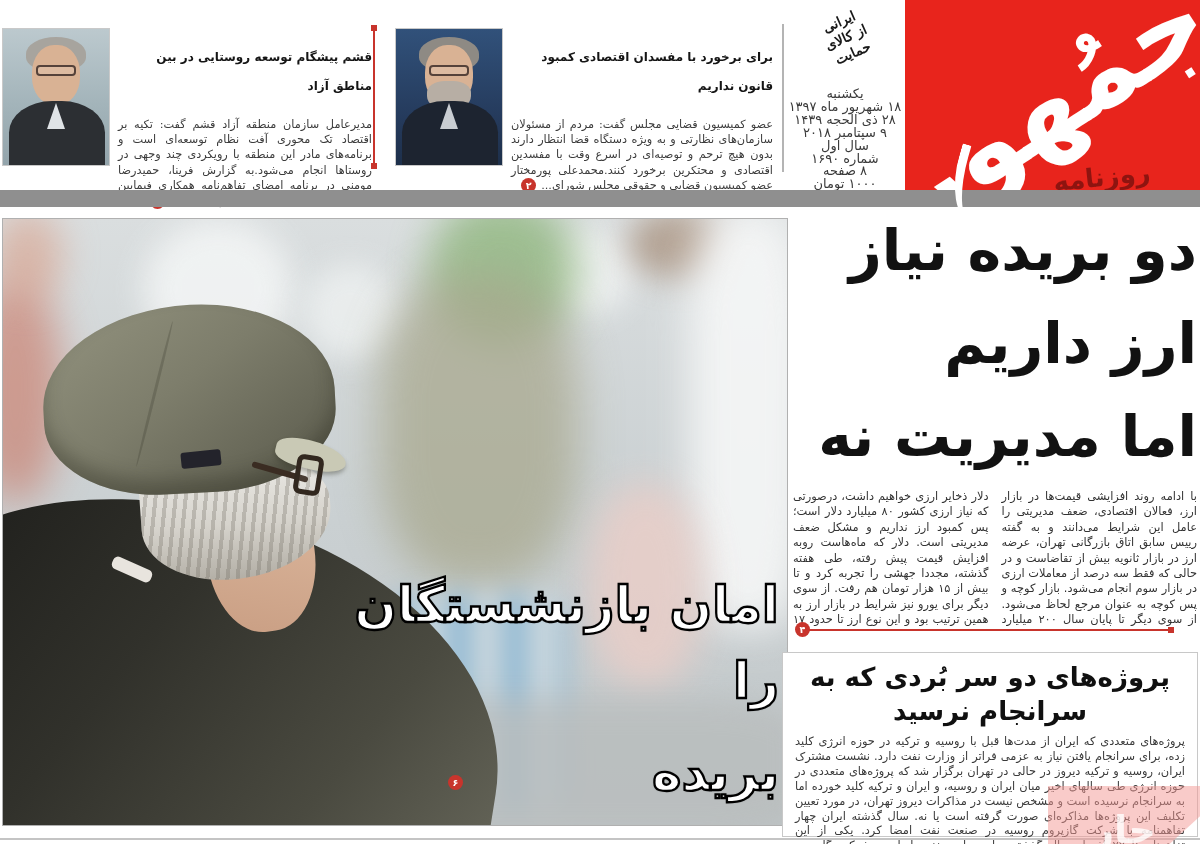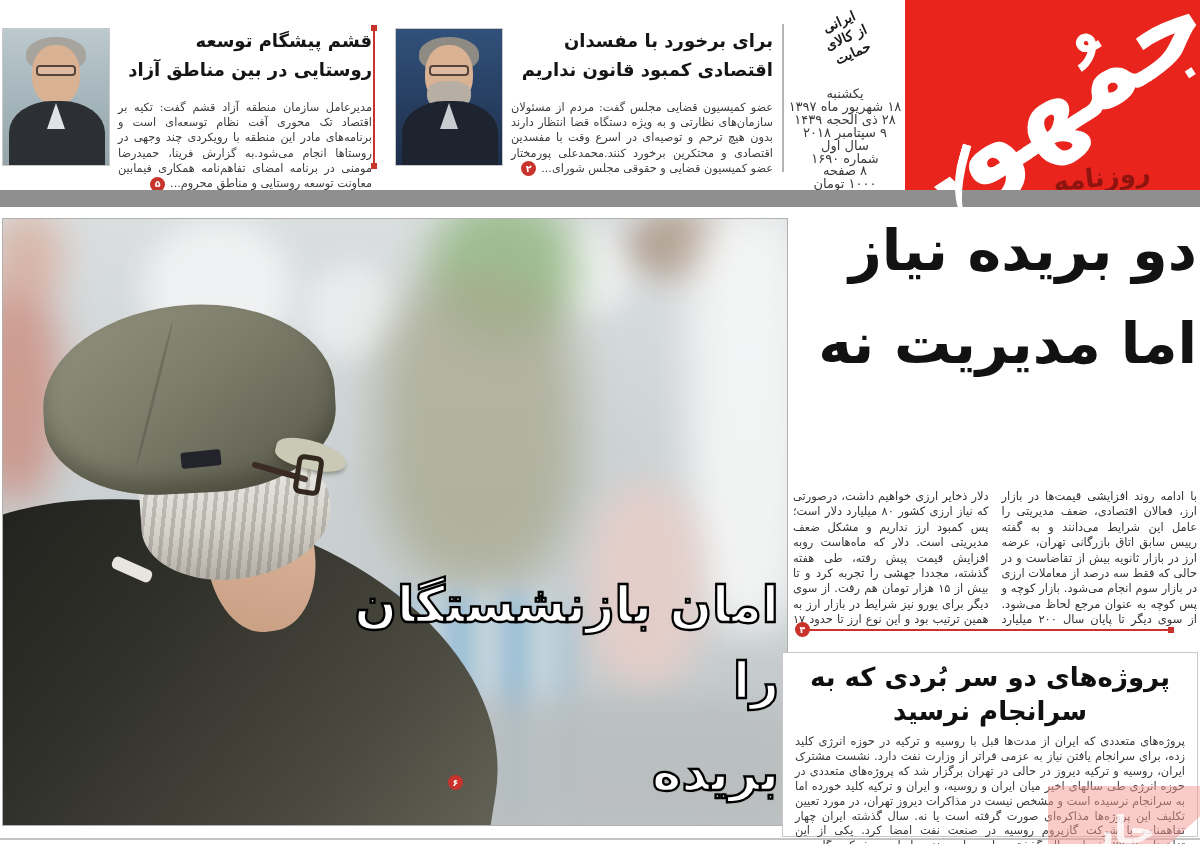--- a/index.html
+++ b/index.html
@@ -11,21 +11,21 @@
   }
   .abs { position:absolute; }
 
   
   .top-article { position:absolute; }
   .top-article .thumb {
     position:absolute; top:4px; width:108px; height:138px;
     border:1px solid #c9c9c9; overflow:hidden;
   }
   .top-article .txt { position:absolute; top:2px; }
-  .t-title { font-size:18px; line-height:29px; font-weight:bold; color:#151515; text-align:right; }
+  .t-title { font-size:12px; line-height:29px; font-weight:bold; color:#151515; text-align:right;margin-top:17px; }
   .t-body  { margin-top:16px; font-size:11.3px; line-height:15.2px; color:#3c3c3c; text-align:justify; text-align-last:right; }
   .badge {
     display:inline-flex; width:15px; height:15px; border-radius:50%;
     background:#c8342c; color:#fff; font-size:9.5px; font-weight:bold;
     align-items:center; justify-content:center; vertical-align:middle; margin-inline-start:5px;
   }
   .badge-abs { position:absolute; display:flex; width:15px; height:15px; border-radius:50%;
     background:#c8342c; color:#fff; font-size:9.5px; font-weight:bold;
     align-items:center; justify-content:center; z-index:8; }
 
@@ -234,20 +234,21 @@
     <div class="mp-glasslens"></div>
     <div class="photo-caption">
       <div>امان بازنشستگان را</div>
       <div class="cap3">بریده</div>
     </div>
     <div class="badge-abs" style="left:445px; top:556px;">۶</div>
   </div>
 
   <div class="abs lead-headline">
     <div>دو بریده نیاز</div>
+    <div>ارز داریم</div>
     <div>اما مدیریت نه</div>
   </div>
   <div class="abs lead-body">با ادامه روند افزایشی قیمت‌ها در بازار ارز، فعالان اقتصادی، ضعف مدیریتی را عامل این شرایط می‌دانند و به گفته رییس سابق اتاق بازرگانی تهران، عرضه ارز در بازار ثانویه بیش از تقاضاست و در حالی که فقط سه درصد از معاملات ارزی در بازار سوم انجام می‌شود. بازار کوچه و پس کوچه به عنوان مرجع لحاظ می‌شود. از سوی دیگر تا پایان سال ۲۰۰ میلیارد دلار ذخایر ارزی خواهیم داشت، درصورتی که نیاز ارزی کشور ۸۰ میلیارد دلار است؛ پس کمبود ارز نداریم و مشکل ضعف مدیریتی است. دلار که ماه‌هاست روبه افزایش قیمت پیش رفته، طی هفته گذشته، مجددا جهشی را تجربه کرد و تا بیش از ۱۵ هزار تومان هم رفت. از سوی دیگر برای یورو نیز شرایط در بازار ارز به همین ترتیب بود و این نوع ارز تا حدود ۱۷ هزار تومان نیز گران شد. گرچه دلایل متفاوتی از جمله جو روانی، افزایش تقاضا و برخی سیگنال‌های منفی از سوی مسئولان عامل، برای شرایط فعلی بازار عنوان می‌شود اما کارشناسان دلیل نوسانات تند و رشد افسار گسیخته دلار را به سیاست‌های گذشته...</div>
   <div class="abs lead-rule">
     <div class="badge-abs" style="left:2px; top:3px;">۴</div>
     <div class="rule"></div>
   </div>
 
   <div class="abs secondary">
     <div class="s-title">پروژه‌های دو سر بُردی که به سرانجام نرسید</div>

